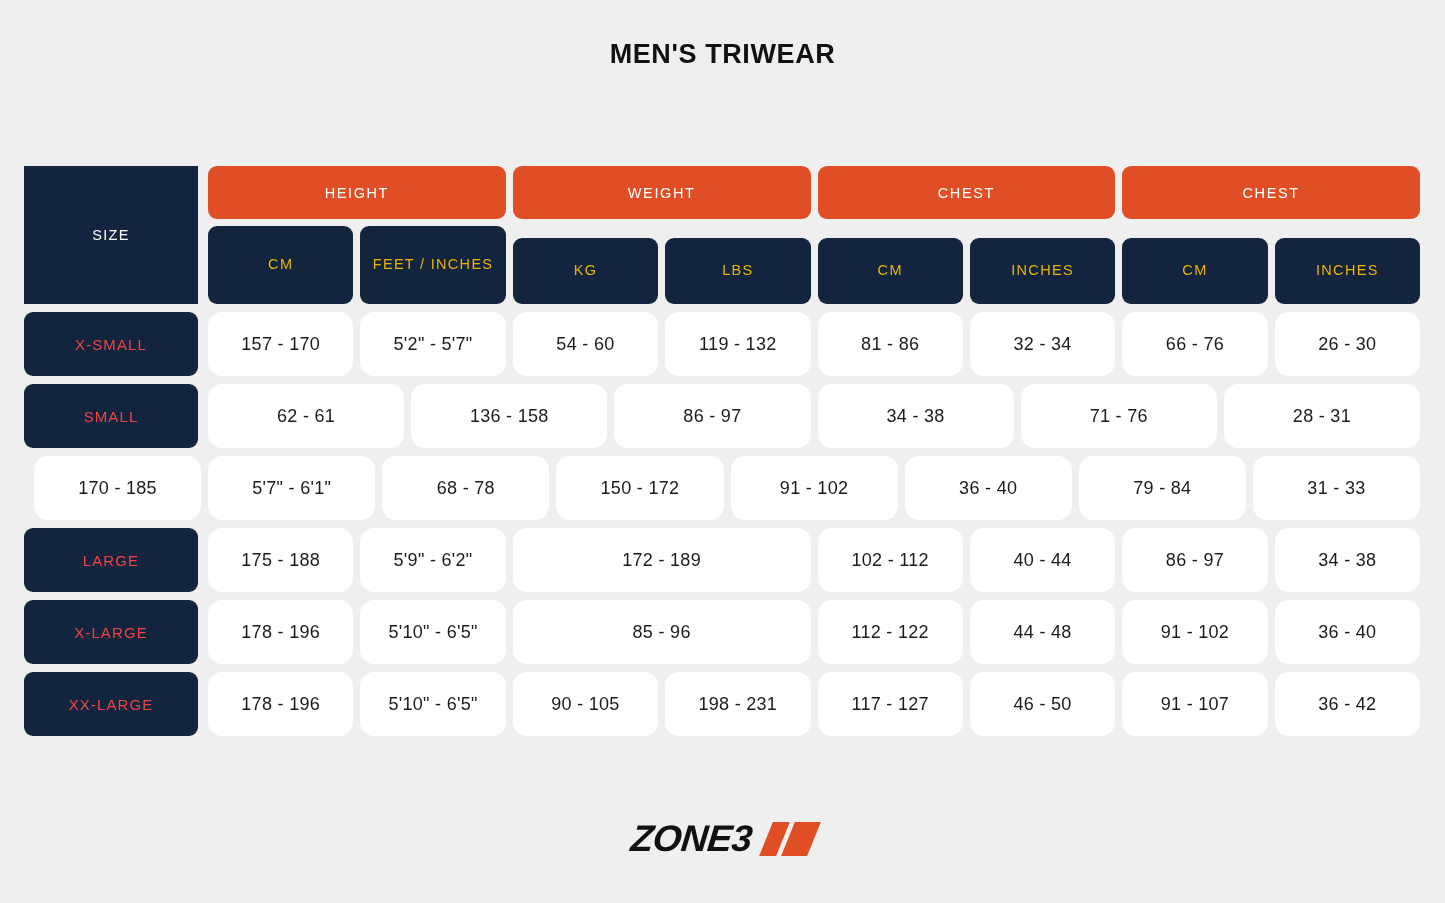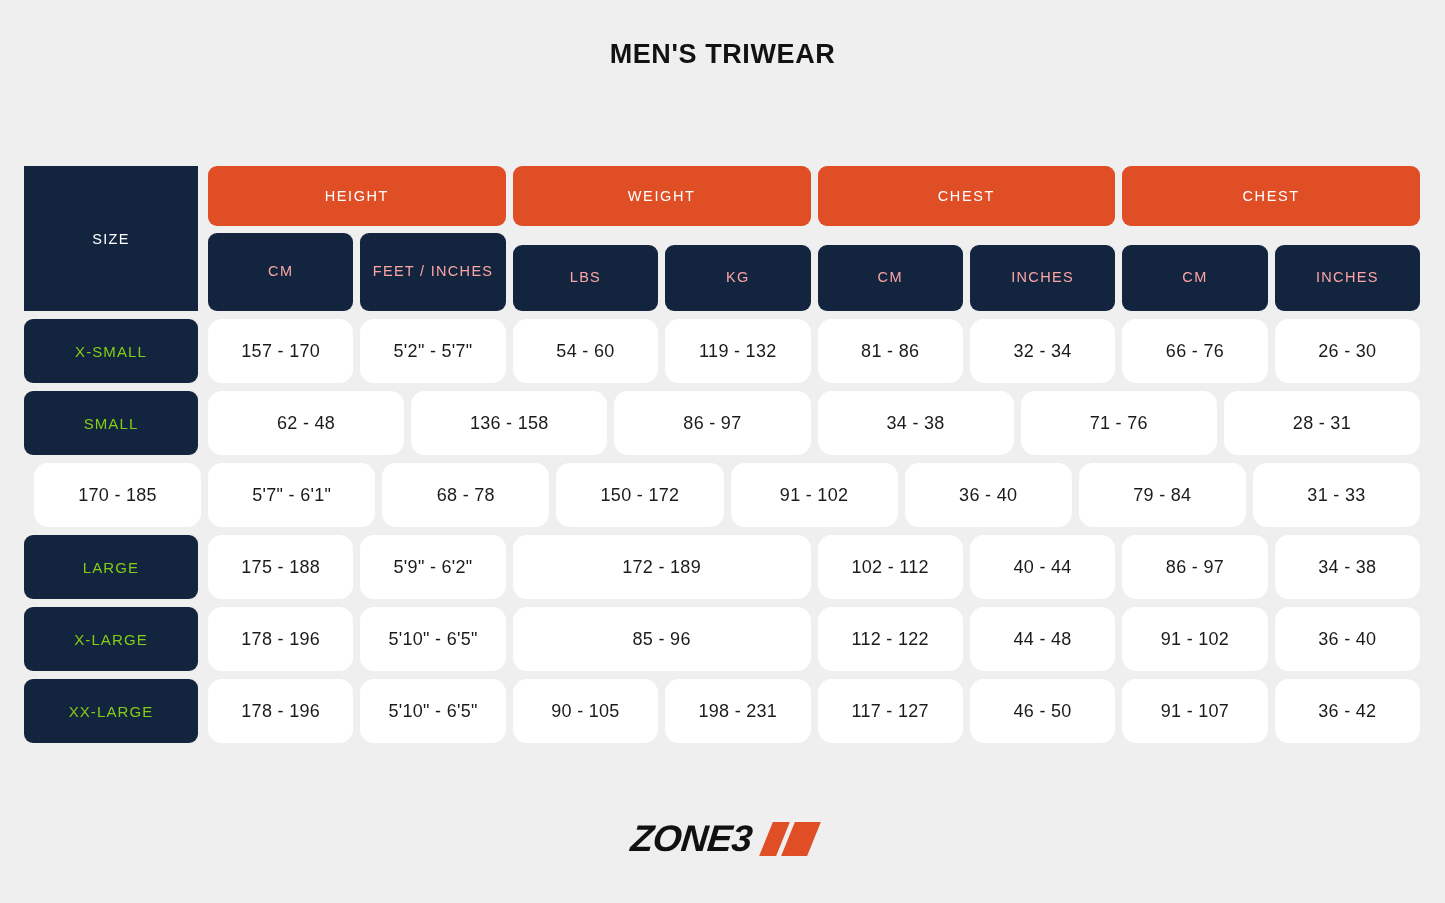--- a/index.html
+++ b/index.html
@@ -74,40 +74,40 @@
   .group {
     display: flex;
     flex-direction: column;
     flex: 1 1 0;
   }
   .group + .group { margin-left: 7px; gap: 12px; }
 
   .group-title {
     background: #e04e25;
     border-radius: 9px;
-    height: 60px;
+    height: 53px;
     color: #ffffff;
     display: flex;
     align-items: center;
     justify-content: center;
     font-size: 14.5px;
     letter-spacing: 1.6px;
   }
 
   .subheads {
     display: flex;
     margin-top: 7px;
     flex: 1 1 auto;
   }
 
   .subhead {
     flex: 1 1 0;
     background: #13243e;
     border-radius: 9px;
-    color: #fca5a5;
+    color: #eab308;
     display: flex;
     align-items: center;
     justify-content: center;
     text-align: right;
     font-size: 14.5px;
     letter-spacing: 1.3px;
     min-height: 66px;
     line-height: 1.35;
     padding: 17px 2px;
   }
@@ -118,21 +118,21 @@
     display: flex;
     align-items: stretch;
     margin-top: 8px;
   }
 
   .size-cell {
     width: 174px;
     flex: 0 0 174px;
     background: #13243e;
     border-radius: 9px;
-    color: #84cc16;
+    color: #ef4444;
     display: flex;
     align-items: center;
     justify-content: center;
     font-size: 15px;
     letter-spacing: 1.1px;
     min-height: 64px;
   }
 
   .row-groups {
     display: flex;
@@ -211,22 +211,22 @@
         <div class="group">
           <div class="group-title">HEIGHT</div>
           <div class="subheads">
             <div class="subhead">CM</div>
             <div class="subhead">FEET / INCHES</div>
           </div>
         </div>
         <div class="group">
           <div class="group-title">WEIGHT</div>
           <div class="subheads">
+            <div class="subhead">KG</div>
             <div class="subhead">LBS</div>
-            <div class="subhead">KG</div>
           </div>
         </div>
         <div class="group">
           <div class="group-title">CHEST</div>
           <div class="subheads">
             <div class="subhead">CM</div>
             <div class="subhead">INCHES</div>
           </div>
         </div>
         <div class="group">
@@ -258,21 +258,21 @@
           <div class="cell">66 - 76</div>
           <div class="cell">26 - 30</div>
         </div>
       </div>
     </div>
 
     <div class="row">
       <div class="size-cell">SMALL</div>
       <div class="row-groups">
         <div class="row-group">
-          <div class="cell">62 - 48</div>
+          <div class="cell">62 - 61</div>
           <div class="cell">136 - 158</div>
         </div>
         <div class="row-group">
           <div class="cell">86 - 97</div>
           <div class="cell">34 - 38</div>
         </div>
         <div class="row-group">
           <div class="cell">71 - 76</div>
           <div class="cell">28 - 31</div>
         </div>

